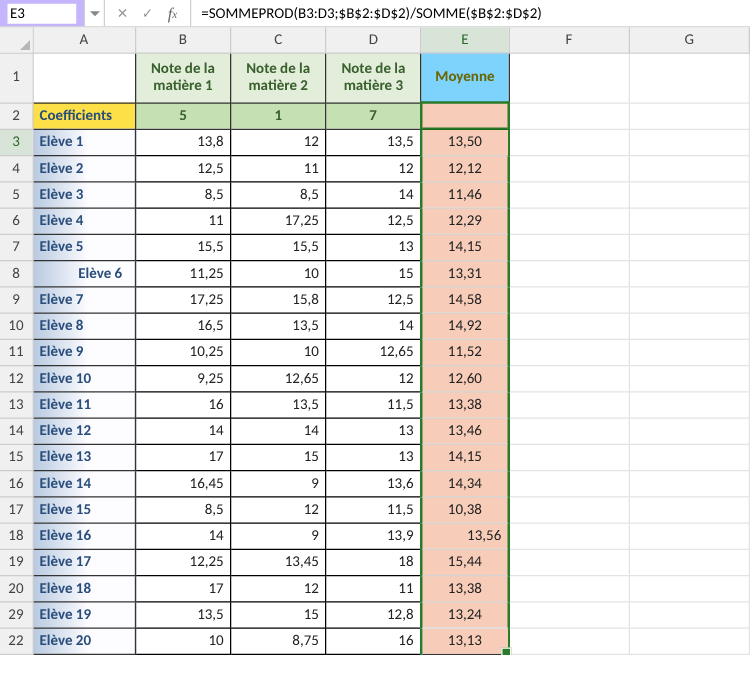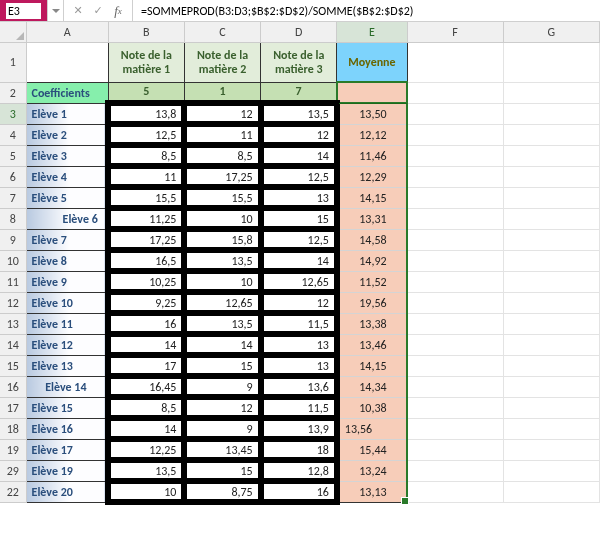--- a/index.html
+++ b/index.html
@@ -13,26 +13,26 @@
   }
   .app { width: 600px; }
   .formula-bar {
     display: flex;
     align-items: stretch;
     height: 22px;
     border-bottom: 1px solid #cfcfcf;
     background: #fff;
   }
   .name-box {
-    width: 48px;
+    width: 68px;
     border-right: 1px solid #cfcfcf;
     display: flex;
     align-items: center;
     padding: 0 6px;
-    background: #be185d;
+    background: #c4b5fd;
   }
   .name-box input {
     border: none;
     outline: none;
     width: 100%;
     font-size: 12px;
     font-family: inherit;
   }
   .name-drop {
     width: 16px;
@@ -150,21 +150,21 @@
   tr.r1 td.cE {
     background: #7dd3fc;
     border: 1px solid #333;
     text-align: center;
     font-weight: bold;
     color: #6a6500;
     height: 40px;
   }
   
   tr.r2 td.cA {
-    background: #86efac;
+    background: #fde047;
     border: 1px solid #333;
     text-align: left;
     font-weight: bold;
     color: #2a4e7c;
   }
   tr.r2 td.cB, tr.r2 td.cC, tr.r2 td.cD {
     background: #c5e0b3;
     border: 1px solid #333;
     text-align: center;
     font-weight: bold;
@@ -177,21 +177,21 @@
   }
   
   tr.data td.cA {
     border: 1px solid #333;
     text-align: left;
     font-weight: bold;
     color: #2a4e7c;
     background: linear-gradient(90deg, #b8c9e0 0%, #fdfdff 55%);
   }
   tr.data td.cB, tr.data td.cC, tr.data td.cD {
-    border: 6px solid #000000;
+    border: 1px solid #000000;
   }
   tr.data td.cE {
     background: #f7cdb9;
     border-left: 1px solid #333;
     border-right: 1px solid #333;
     text-align: center;
   }
   tr.data:last-child td.cE { border-bottom: 1px solid #333; }
   
   tr.r3 td.cE { border-top: 2px solid #2a7a2a; }
@@ -383,21 +383,21 @@
             <td class="cell cE" style="text-align: center;">11,52</td>
             <td class="cell cF"></td>
             <td class="cell cG"></td>
           </tr>
           <tr class="data r12">
             <th class="rowhead">12</th>
             <td class="cell cA" style="text-align: left;">Elève 10</td>
             <td class="cell cB">9,25</td>
             <td class="cell cC">12,65</td>
             <td class="cell cD">12</td>
-            <td class="cell cE" style="text-align: center;">19,56</td>
+            <td class="cell cE" style="text-align: center;">12,60</td>
             <td class="cell cF"></td>
             <td class="cell cG"></td>
           </tr>
           <tr class="data r13">
             <th class="rowhead">13</th>
             <td class="cell cA" style="text-align: left;">Elève 11</td>
             <td class="cell cB">16</td>
             <td class="cell cC">13,5</td>
             <td class="cell cD">11,5</td>
             <td class="cell cE" style="text-align: center;">13,38</td>
@@ -419,21 +419,21 @@
             <td class="cell cA" style="text-align: left;">Elève 13</td>
             <td class="cell cB">17</td>
             <td class="cell cC">15</td>
             <td class="cell cD">13</td>
             <td class="cell cE" style="text-align: center;">14,15</td>
             <td class="cell cF"></td>
             <td class="cell cG"></td>
           </tr>
           <tr class="data r16">
             <th class="rowhead">16</th>
-            <td class="cell cA" style="text-align: center;">Elève 14</td>
+            <td class="cell cA" style="text-align: left;">Elève 14</td>
             <td class="cell cB">16,45</td>
             <td class="cell cC">9</td>
             <td class="cell cD">13,6</td>
             <td class="cell cE" style="text-align: center;">14,34</td>
             <td class="cell cF"></td>
             <td class="cell cG"></td>
           </tr>
           <tr class="data r17">
             <th class="rowhead">17</th>
             <td class="cell cA" style="text-align: left;">Elève 15</td>
@@ -443,34 +443,44 @@
             <td class="cell cE" style="text-align: center;">10,38</td>
             <td class="cell cF"></td>
             <td class="cell cG"></td>
           </tr>
           <tr class="data r18">
             <th class="rowhead">18</th>
             <td class="cell cA" style="text-align: left;">Elève 16</td>
             <td class="cell cB">14</td>
             <td class="cell cC">9</td>
             <td class="cell cD">13,9</td>
-            <td class="cell cE" style="text-align: left;">13,56</td>
+            <td class="cell cE" style="text-align: right;">13,56</td>
             <td class="cell cF"></td>
             <td class="cell cG"></td>
           </tr>
           <tr class="data r19">
             <th class="rowhead">19</th>
             <td class="cell cA" style="text-align: left;">Elève 17</td>
             <td class="cell cB">12,25</td>
             <td class="cell cC">13,45</td>
             <td class="cell cD">18</td>
             <td class="cell cE" style="text-align: center;">15,44</td>
             <td class="cell cF"></td>
             <td class="cell cG"></td>
           </tr>
+          <tr class="data r20">
+            <th class="rowhead">20</th>
+            <td class="cell cA" style="text-align: left;">Elève 18</td>
+            <td class="cell cB">17</td>
+            <td class="cell cC">12</td>
+            <td class="cell cD">11</td>
+            <td class="cell cE" style="text-align: center;">13,38</td>
+            <td class="cell cF"></td>
+            <td class="cell cG"></td>
+          </tr>
           <tr class="data r21">
             <th class="rowhead">29</th>
             <td class="cell cA" style="text-align: left;">Elève 19</td>
             <td class="cell cB">13,5</td>
             <td class="cell cC">15</td>
             <td class="cell cD">12,8</td>
             <td class="cell cE" style="text-align: center;">13,24</td>
             <td class="cell cF"></td>
             <td class="cell cG"></td>
           </tr>

